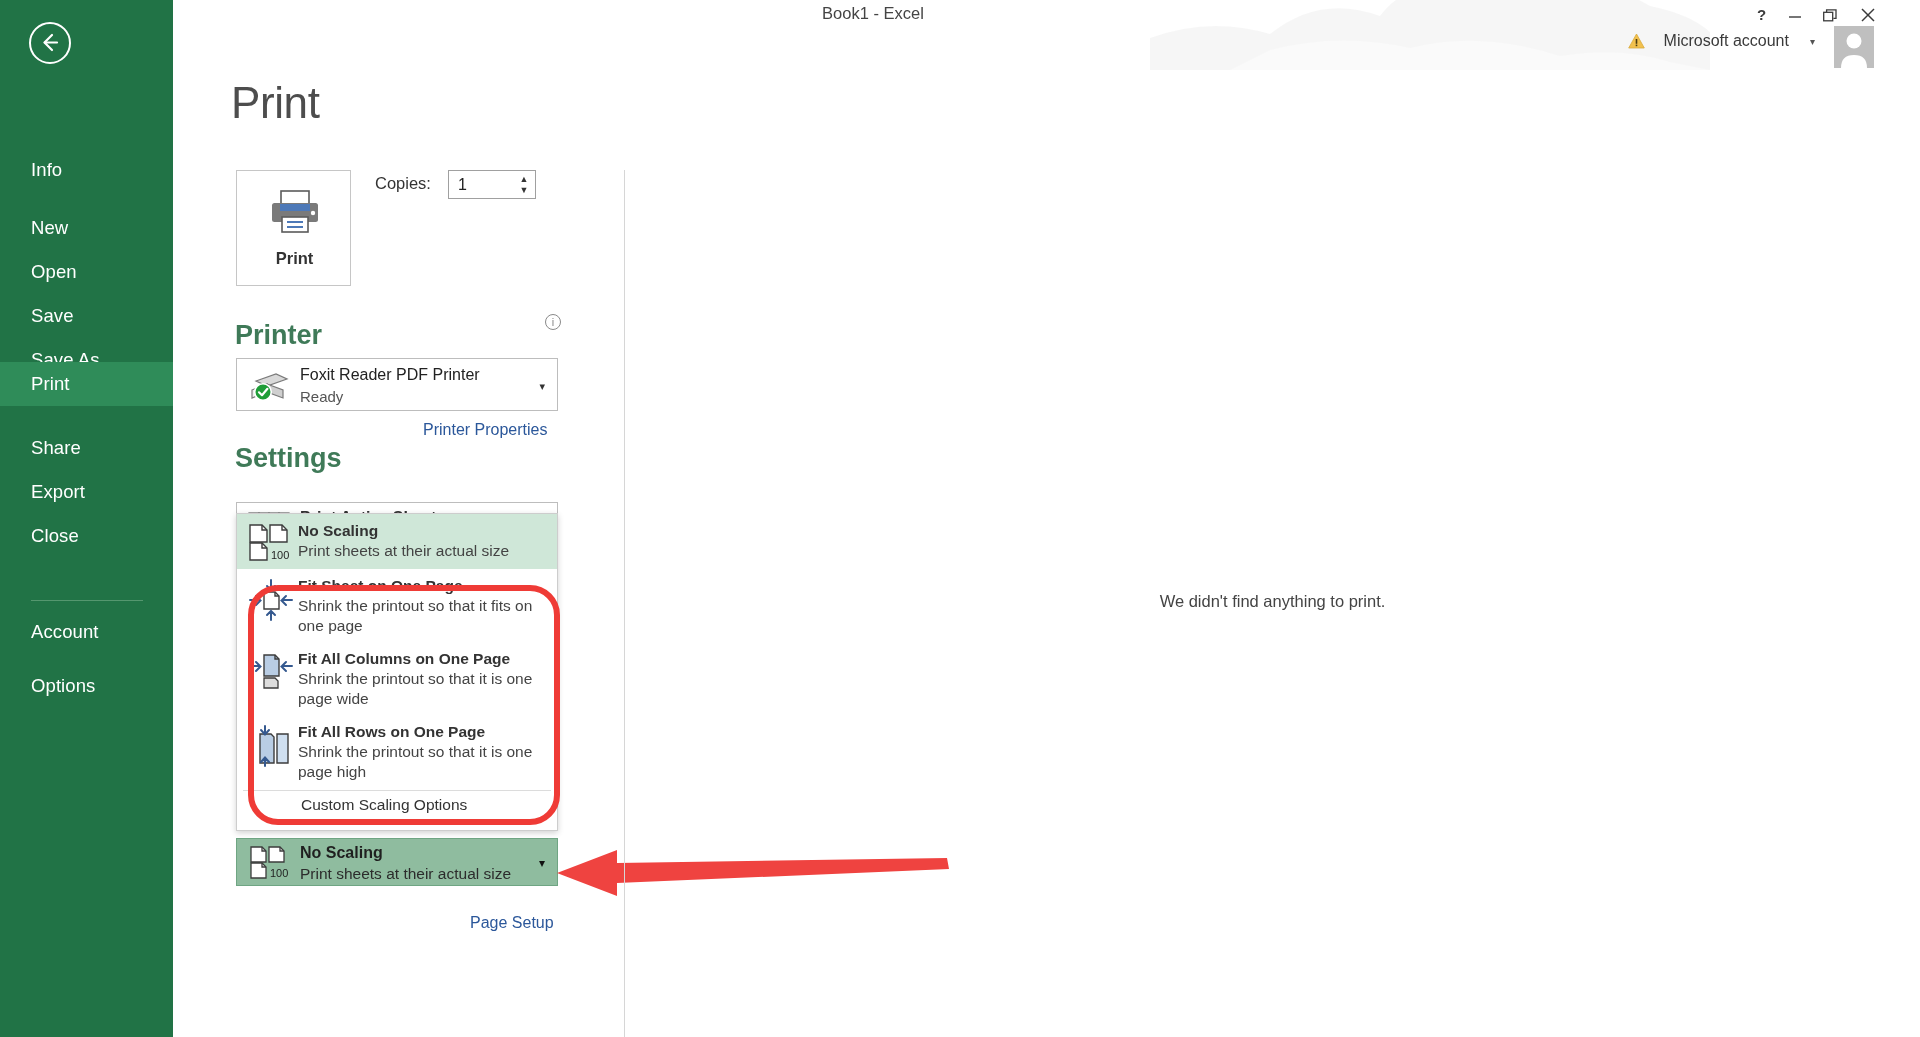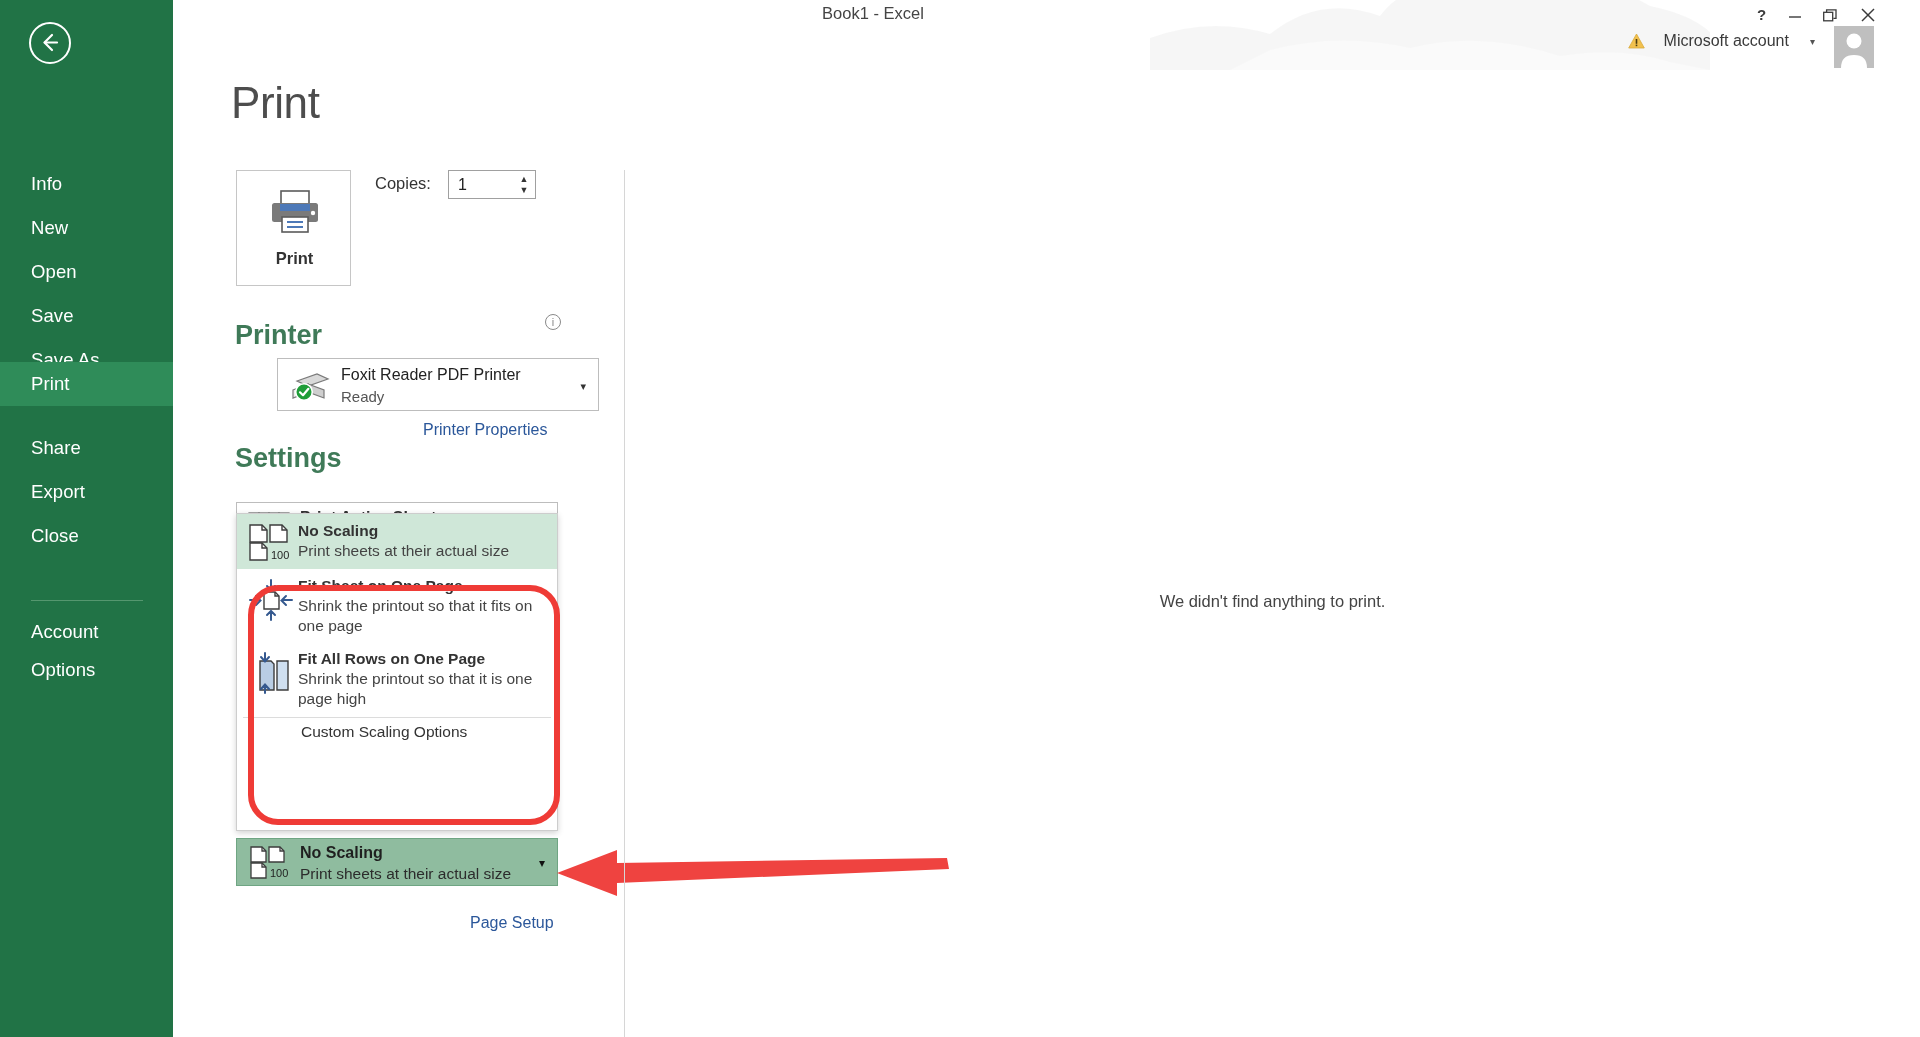--- a/index.html
+++ b/index.html
@@ -150,21 +150,20 @@
     display: flex; align-items: center; justify-content: center;
     cursor: pointer;
   }
 
   #printer-combo {
     position: absolute; left: 236px; top: 358px;
     width: 322px; height: 53px;
     border: 1px solid #bdbdbd;
     background: #ffffff;
     cursor: pointer;
-    margin-left: 41px;
   }
   #printer-icon { position: absolute; left: 12px; top: 12px; }
   #printer-name {
     position: absolute; left: 63px; top: 7px;
     font-size: 16px; color: #222;
   }
   #printer-status {
     position: absolute; left: 63px; top: 29px;
     font-size: 15px; color: #555;
   }
@@ -292,21 +291,21 @@
 <div id="app">
 
   <div id="sidebar">
     <div id="back-btn">
       <svg width="23" height="23" viewBox="0 0 23 23">
         <path d="M14 4 L6.5 11.5 L14 19" stroke="#fff" stroke-width="2.2" fill="none" stroke-linecap="round" stroke-linejoin="round"></path>
         <line x1="6.8" y1="11.5" x2="19" y2="11.5" stroke="#fff" stroke-width="2.2" stroke-linecap="round"></line>
       </svg>
     </div>
     <div id="nav-list">
-        <div class="nav-item" style="top: 162px;">
+        <div class="nav-item" style="top: 148px;">
           <span>Info</span>
         </div>
         <div class="nav-item" style="top: 206px;">
           <span>New</span>
         </div>
         <div class="nav-item" style="top: 250px;">
           <span>Open</span>
         </div>
         <div class="nav-item" style="top: 294px;">
           <span>Save</span>
@@ -322,21 +321,21 @@
         </div>
         <div class="nav-item" style="top: 470px;">
           <span>Export</span>
         </div>
         <div class="nav-item" style="top: 514px;">
           <span>Close</span>
         </div>
         <div class="nav-item" style="top: 610px;">
           <span>Account</span>
         </div>
-        <div class="nav-item" style="top: 648px;">
+        <div class="nav-item" style="top: 664px;">
           <span>Options</span>
         </div>
       </div>
     <div id="nav-sep"></div>
   </div>
 
   <div id="titlebar">
     <svg id="title-watermark" viewBox="0 0 560 92">
       <path d="M0 60 q60 -22 120 -4 q50 -40 110 -18 q30 -40 80 -22 q40 -30 90 -2 q50 -16 100 14 q40 8 60 26 L560 92 L0 92 Z" fill="#f0f0f0"></path>
       <path d="M120 72 q70 -18 140 -2 q70 -18 150 8 q60 -10 110 6 L560 92 L80 92 Z" fill="#f6f6f6"></path>
@@ -467,20 +466,35 @@
               <path d="M23 41 V33 M19 36 L23 32 L27 36" stroke="#35598f" stroke-width="2" fill="none" stroke-linecap="round"></path>
             </svg>
           </div>
           <div class="dd-txt">
             <div class="dd-title">Fit Sheet on One Page</div>
             <div class="dd-desc">Shrink the printout so that it fits on one page</div>
           </div>
         </div>
         <div class="dd-item">
           <div class="dd-ico">
+            <svg width="46" height="40" viewBox="0 0 46 40">
+              <path d="M16 3 H27 L31 7 V24 H16 Z" fill="#b9cde4" stroke="#3c3c3c" stroke-width="1.4"></path>
+              <path d="M27 3 V7 H31" fill="none" stroke="#3c3c3c" stroke-width="1.4"></path>
+              <path d="M16 26 H27 L30 29 V36 H16 Z" fill="#ddd" stroke="#3c3c3c" stroke-width="1.3"></path>
+              <path d="M2 14 H12 M8 10 L12.5 14.5 L8 19" stroke="#35598f" stroke-width="2" fill="none" stroke-linecap="round"></path>
+              <path d="M44 14 H34 M38 10 L33.5 14.5 L38 19" stroke="#35598f" stroke-width="2" fill="none" stroke-linecap="round"></path>
+            </svg>
+          </div>
+          <div class="dd-txt">
+            <div class="dd-title">Fit All Columns on One Page</div>
+            <div class="dd-desc">Shrink the printout so that it is one page wide</div>
+          </div>
+        </div>
+        <div class="dd-item">
+          <div class="dd-ico">
             <svg width="46" height="42" viewBox="0 0 46 42">
               <path d="M12 9 H23 L26 12 V38 H12 Z" fill="#b9cde4" stroke="#3c3c3c" stroke-width="1.4"></path>
               <path d="M29 9 H40 V38 H29 Z" fill="#cfdff0" stroke="#3c3c3c" stroke-width="1.4"></path>
               <path d="M17 1 V9 M13 5 L17 9.5 L21 5" stroke="#35598f" stroke-width="2" fill="none" stroke-linecap="round"></path>
               <path d="M17 41 V33 M13 37 L17 32.5 L21 37" stroke="#35598f" stroke-width="2" fill="none" stroke-linecap="round"></path>
             </svg>
           </div>
           <div class="dd-txt">
             <div class="dd-title">Fit All Rows on One Page</div>
             <div class="dd-desc">Shrink the printout so that it is one page high</div>

